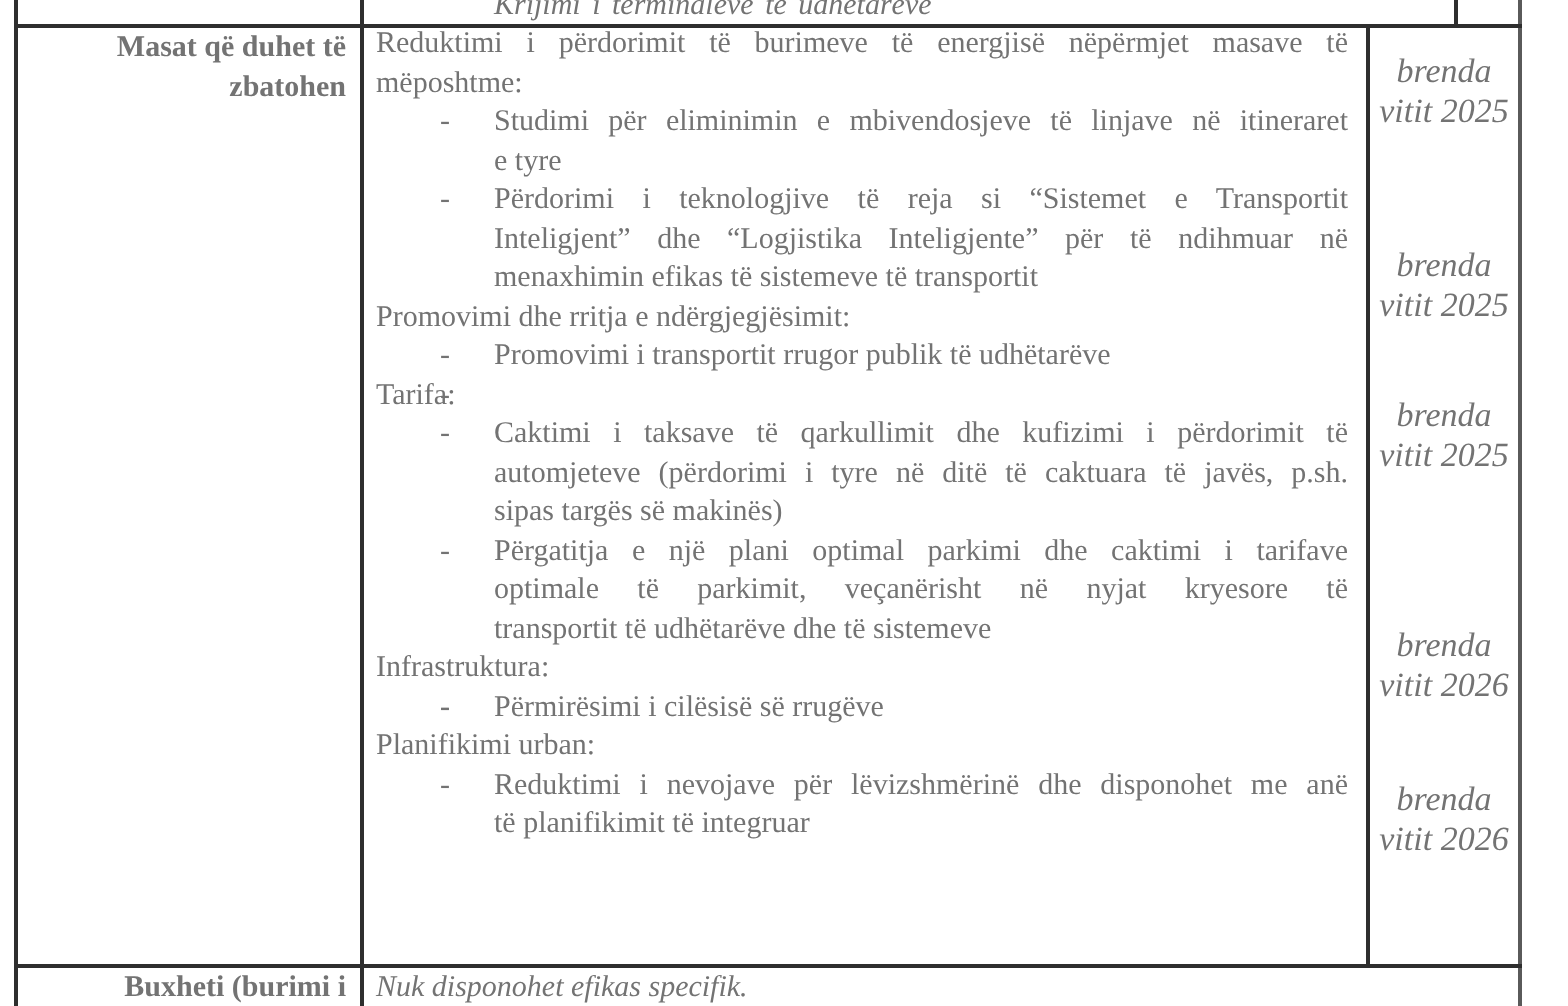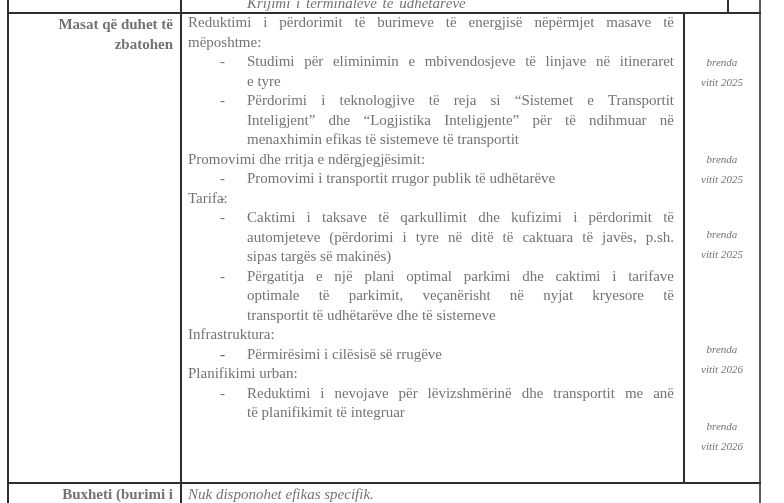--- a/index.html
+++ b/index.html
@@ -44,21 +44,21 @@
   }
   .line { position:relative; }
   .line .txt { display:block; }
   .line.j .txt { text-align:justify; text-align-last:justify; }
   .line.bullet, .line.cont { padding-left:59px; }
   .marker { position:absolute; left:32px; top:0; }
 
   
   .deadline {
     position:absolute; left:683px; width:78px; text-align:center;
-    font-style:italic; font-size:11px; line-height:19.5px;margin-top:27px;
+    font-style:italic; font-size:17px; line-height:19.5px;
   }
   .dl1 { top:26px; }
   .dl2 { top:123px; }
   .dl3 { top:198px; }
   .dl4 { top:313px; }
   .dl5 { top:390px; }
 
   .budget-text {
     position:absolute; left:188px; top:485px; width:560px;
     font-style:italic; font-size:15px; line-height:19.5px;
@@ -149,21 +149,21 @@
       </div>
       <div class="line bullet">
         <span class="marker">-</span>
         <span class="txt">Përmirësimi i cilësisë së rrugëve</span>
       </div>
       <div class="line plain">
         <span class="txt">Planifikimi urban:</span>
       </div>
       <div class="line bullet j">
         <span class="marker">-</span>
-        <span class="txt">Reduktimi i nevojave për lëvizshmërinë dhe transportit me anë</span>
+        <span class="txt">Reduktimi i nevojave për lëvizshmërinë dhe disponohet me anë</span>
       </div>
       <div class="line cont">
         <span class="txt">të planifikimit të integruar</span>
       </div>
     </div>
 
   <div class="deadline dl1">
     <div>brenda</div>
     <div>vitit 2025</div>
   </div>

